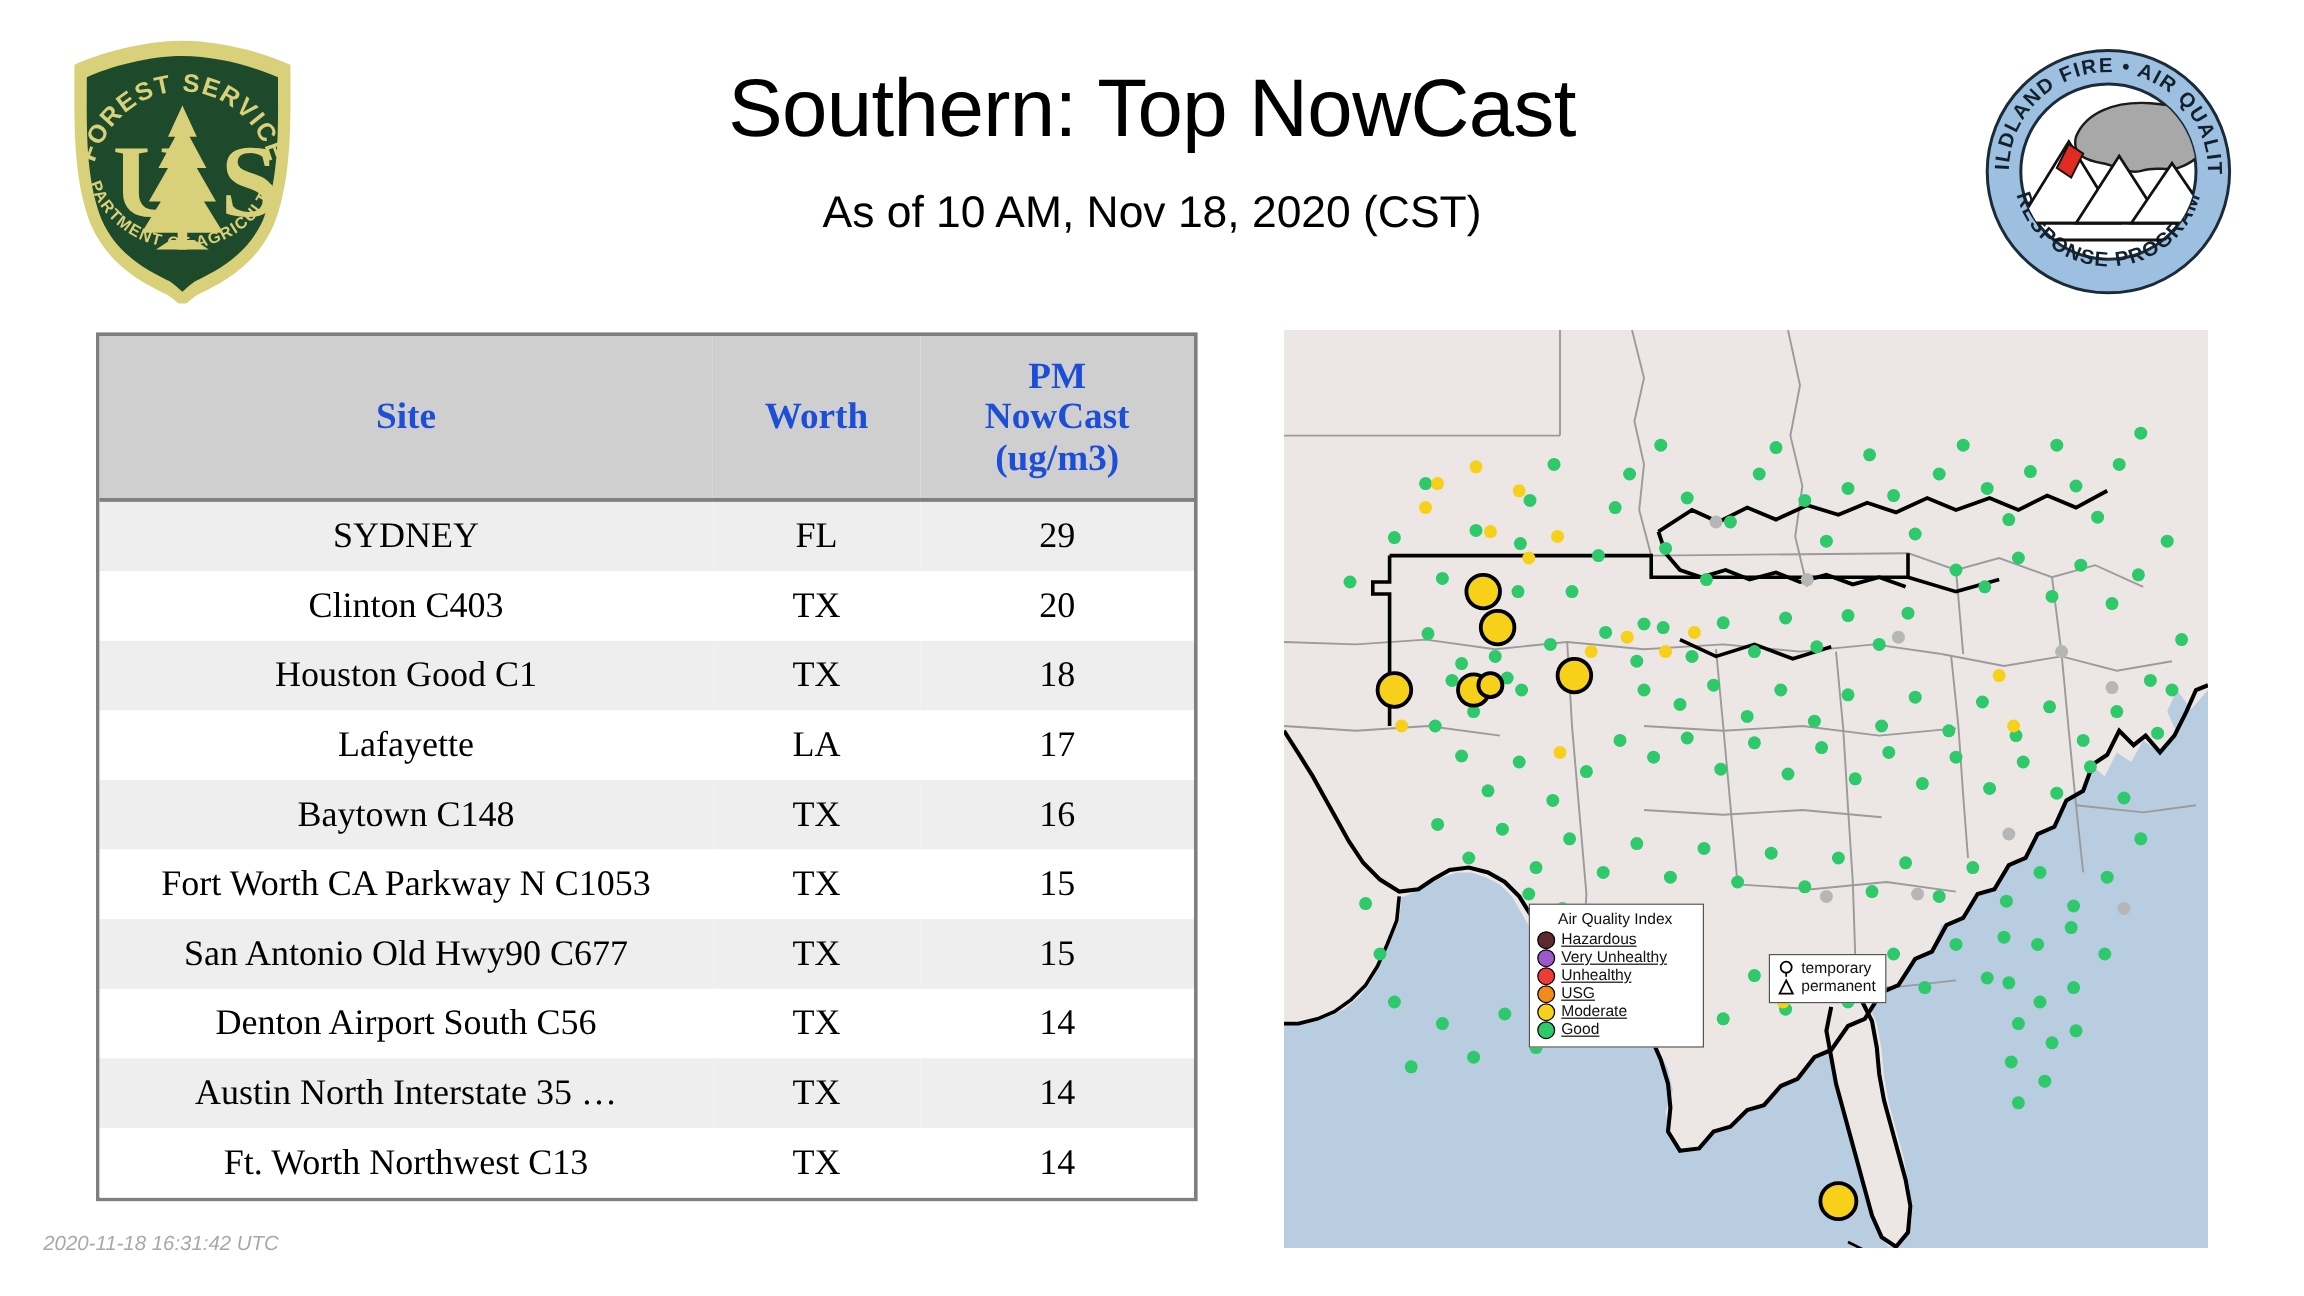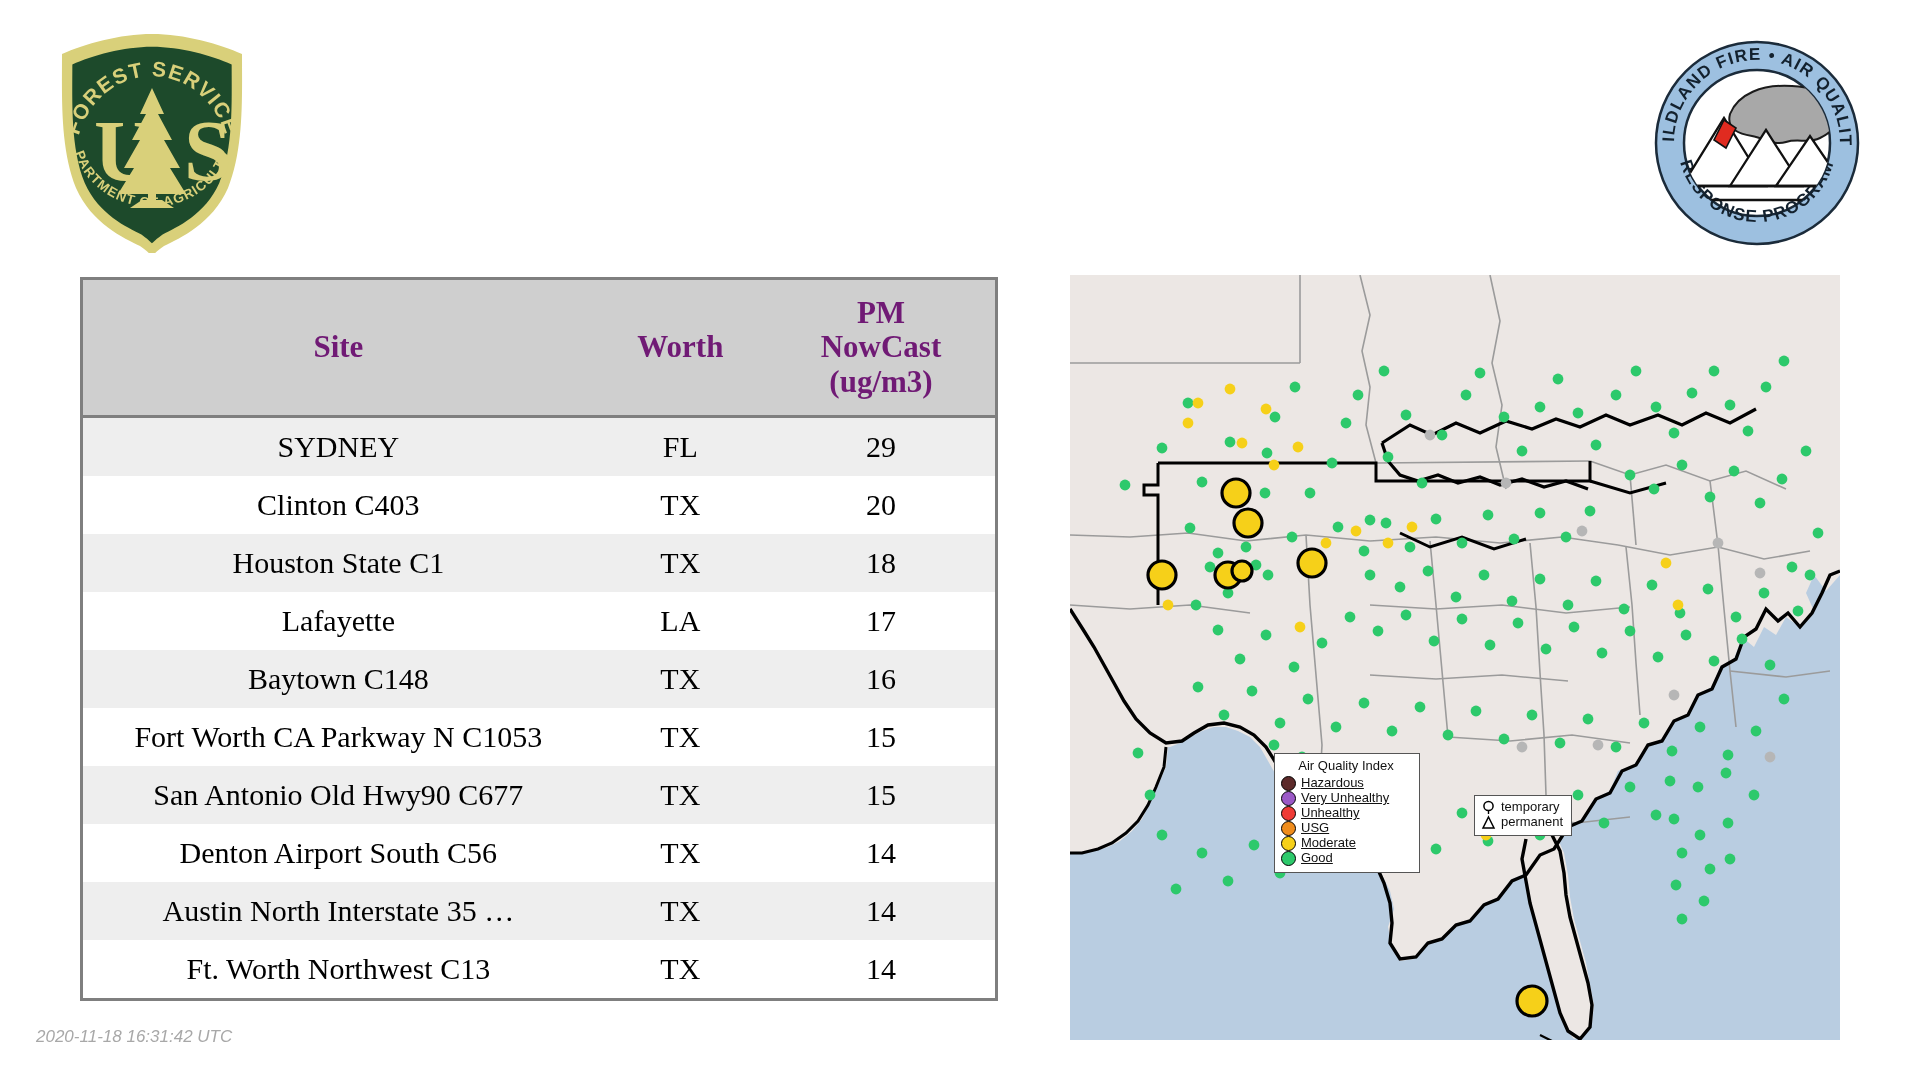--- a/index.html
+++ b/index.html
@@ -42,21 +42,21 @@
     border: 3px solid #7f7f7f;
     box-sizing: border-box;
     background: #fff;
   }
   table.aqtable {
     width: 100%; border-collapse: collapse;
     font-family: "Liberation Serif", serif;
   }
   table.aqtable th {
     background: #cfcfcf;
-    color: #701a75;
+    color: #1d4ed8;
     font-size: 31px;
     font-weight: bold;
     text-align: center;
     padding: 10px 4px;
     height: 115px;
     border-bottom: 3px solid #7f7f7f;
     vertical-align: middle;
     line-height: 1.1;
   }
   table.aqtable td {
@@ -193,20 +193,24 @@
         <path d="M124 148 L158 98 L192 148 Z" fill="#ffffff" stroke="#111" stroke-width="2.3"></path>
 
         <path d="M72 82 L84 90 L74 110 L62 102 Z" fill="#e02b20" stroke="#111" stroke-width="1.6"></path>
 
         <line x1="24" y1="148" x2="188" y2="148" stroke="#111" stroke-width="2.3"></line>
         <line x1="26" y1="162" x2="186" y2="162" stroke="#111" stroke-width="2.3"></line>
       </g>
     </svg>
   </div>
 
+  <div id="title-block">
+    <div id="main-title">Southern: Top NowCast</div>
+    <div id="sub-title">As of 10 AM, Nov 18, 2020 (CST)</div>
+  </div>
 
   <div id="table-wrap">
     <table class="aqtable">
       <thead>
         <tr>
           <th class="col-site">Site</th>
           <th class="col-state">Worth</th>
           <th class="col-pm">
             <div>PM</div>
             <div>NowCast</div>
@@ -219,21 +223,21 @@
             <td>SYDNEY</td>
             <td>FL</td>
             <td>29</td>
           </tr>
           <tr>
             <td>Clinton C403</td>
             <td>TX</td>
             <td>20</td>
           </tr>
           <tr>
-            <td>Houston State C1</td>
+            <td>Houston Good C1</td>
             <td>TX</td>
             <td>18</td>
           </tr>
           <tr>
             <td>Lafayette</td>
             <td>LA</td>
             <td>17</td>
           </tr>
           <tr>
             <td>Baytown C148</td>

